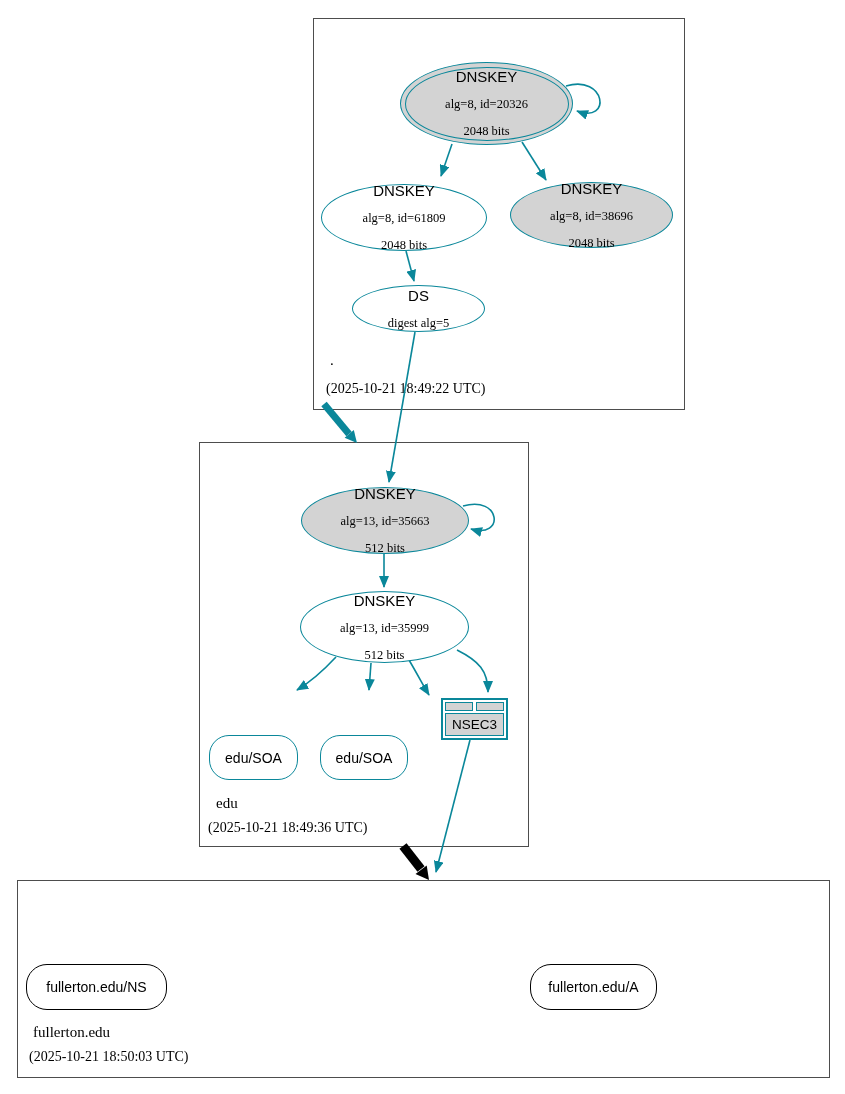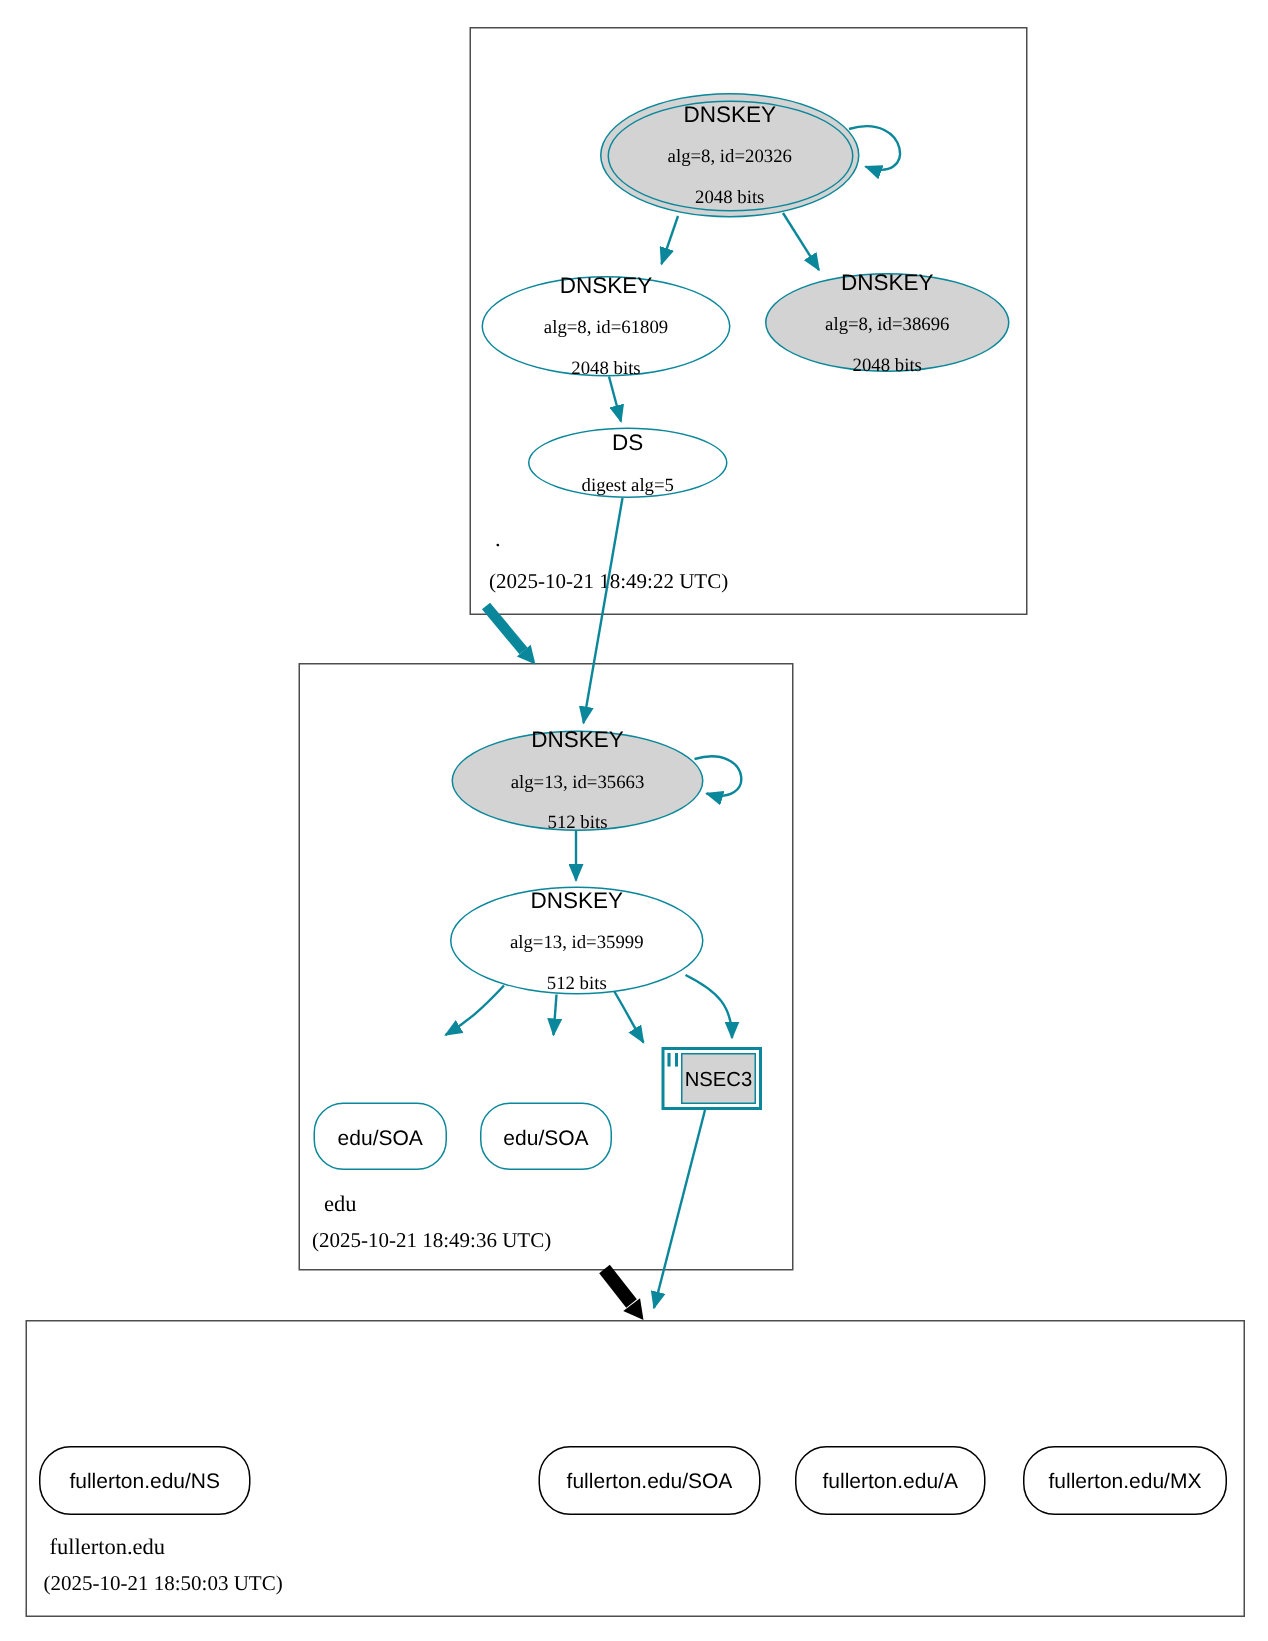--- a/index.html
+++ b/index.html
@@ -44,21 +44,21 @@
     position:absolute; box-sizing:border-box; z-index:3;
     border:1.5px solid #0a879a; border-radius:20px; background:#ffffff;
     display:flex; align-items:center; justify-content:center;
     font:14px "Liberation Sans", sans-serif; color:#000;margin-top:40px;
   }
   .rrect.black { border:1.8px solid #000000; border-radius:21px; }
 
   .nsec3 {
     position:absolute; box-sizing:border-box; z-index:3;
     border:2.6px solid #0a879a; background:#ffffff;
-    display:flex; gap:2px; padding:2px;
+    display:flex; flex-direction:column; gap:2px; padding:2px;
   }
   .nsec3-row { display:flex; gap:3px; height:9px; }
   .nsec3-cell { flex:1; box-sizing:border-box; border:1.8px solid #0a879a; background:#d3d3d3; }
   .nsec3-main {
     flex:1; box-sizing:border-box; border:1.8px solid #0a879a; background:#d3d3d3;
     display:flex; align-items:center; justify-content:center;
     font:13.5px "Liberation Sans", sans-serif; color:#000;
   }
 </style>
 </head>
@@ -155,17 +155,15 @@
 
   <div class="nsec3" style="left:441px; top:698px; width:67px; height:42px;">
     <div class="nsec3-row">
       <div class="nsec3-cell"></div>
       <div class="nsec3-cell"></div>
     </div>
     <div class="nsec3-main">NSEC3</div>
   </div>
 
   <div class="rrect black" style="left:26px; top:924px; width:141px; height:46px;">fullerton.edu/NS</div>
-  <div class="rrect black" style="left:359px; top:924px; width:148px; height:46px;">fullerton.edu/SOA</div>
   <div class="rrect black" style="left:530px; top:924px; width:127px; height:46px;">fullerton.edu/A</div>
-  <div class="rrect black" style="left:682px; top:924px; width:136px; height:46px;">fullerton.edu/MX</div>
 
 </div>
 
 </body></html>

